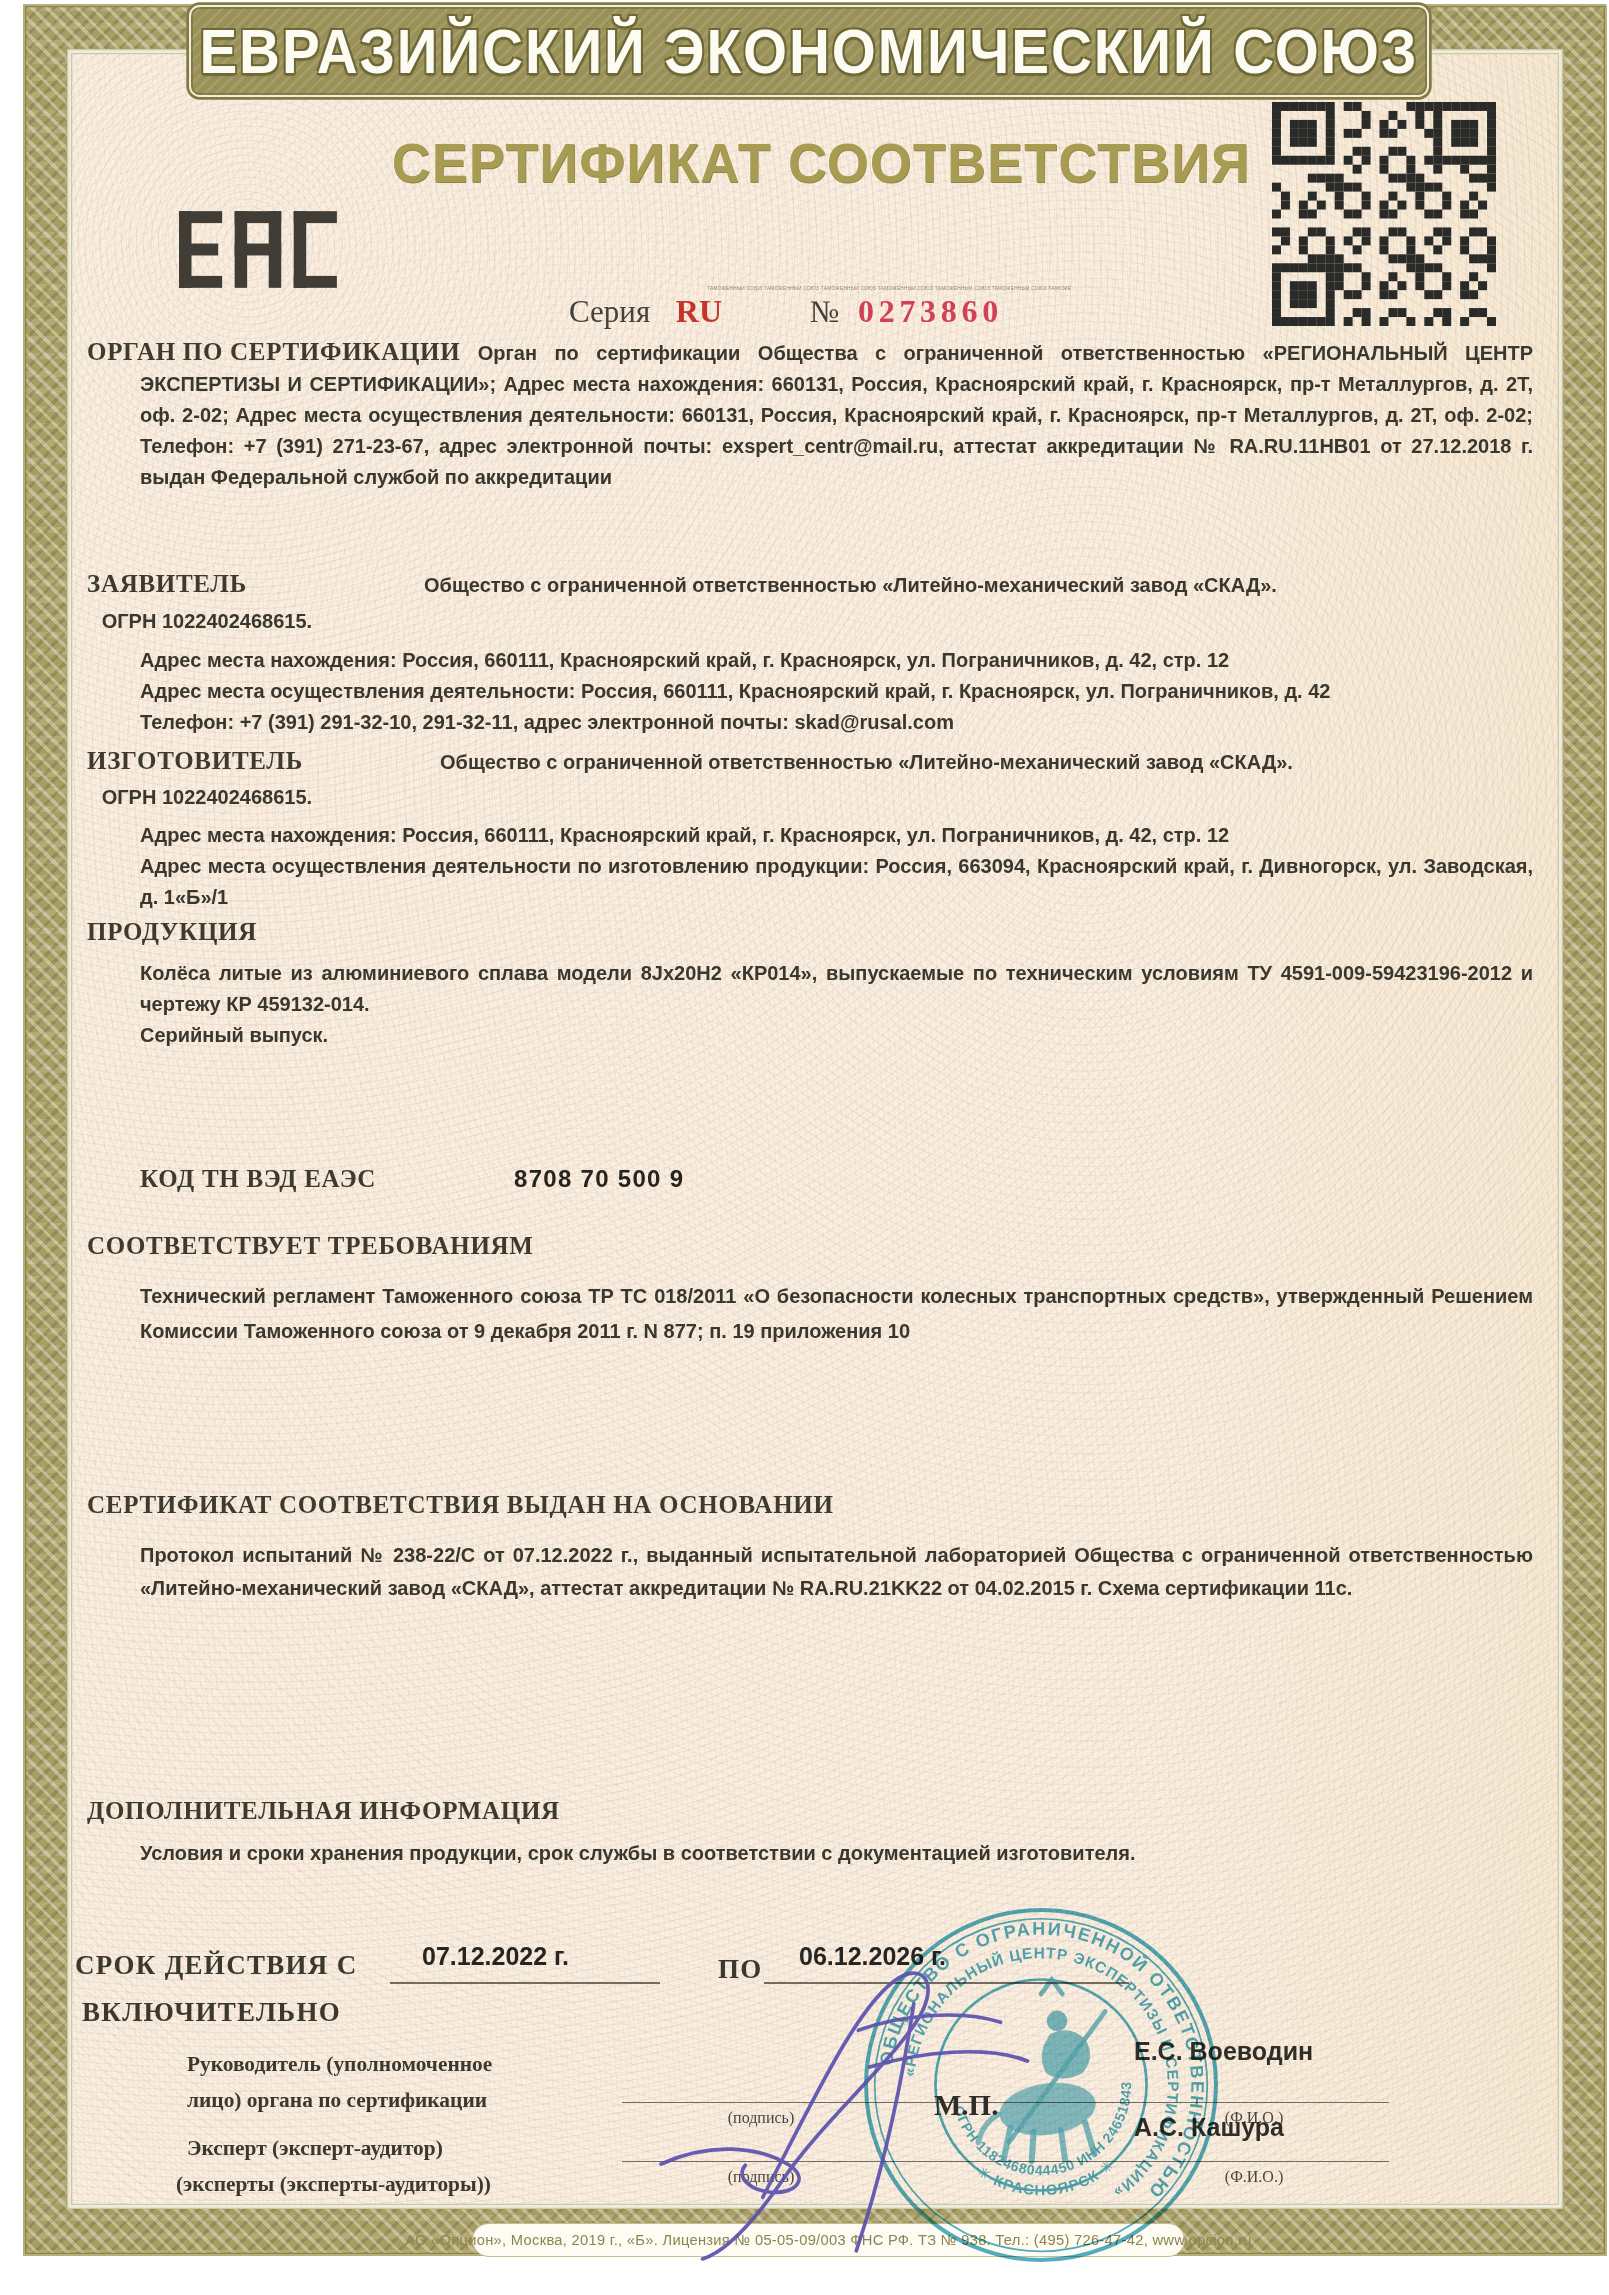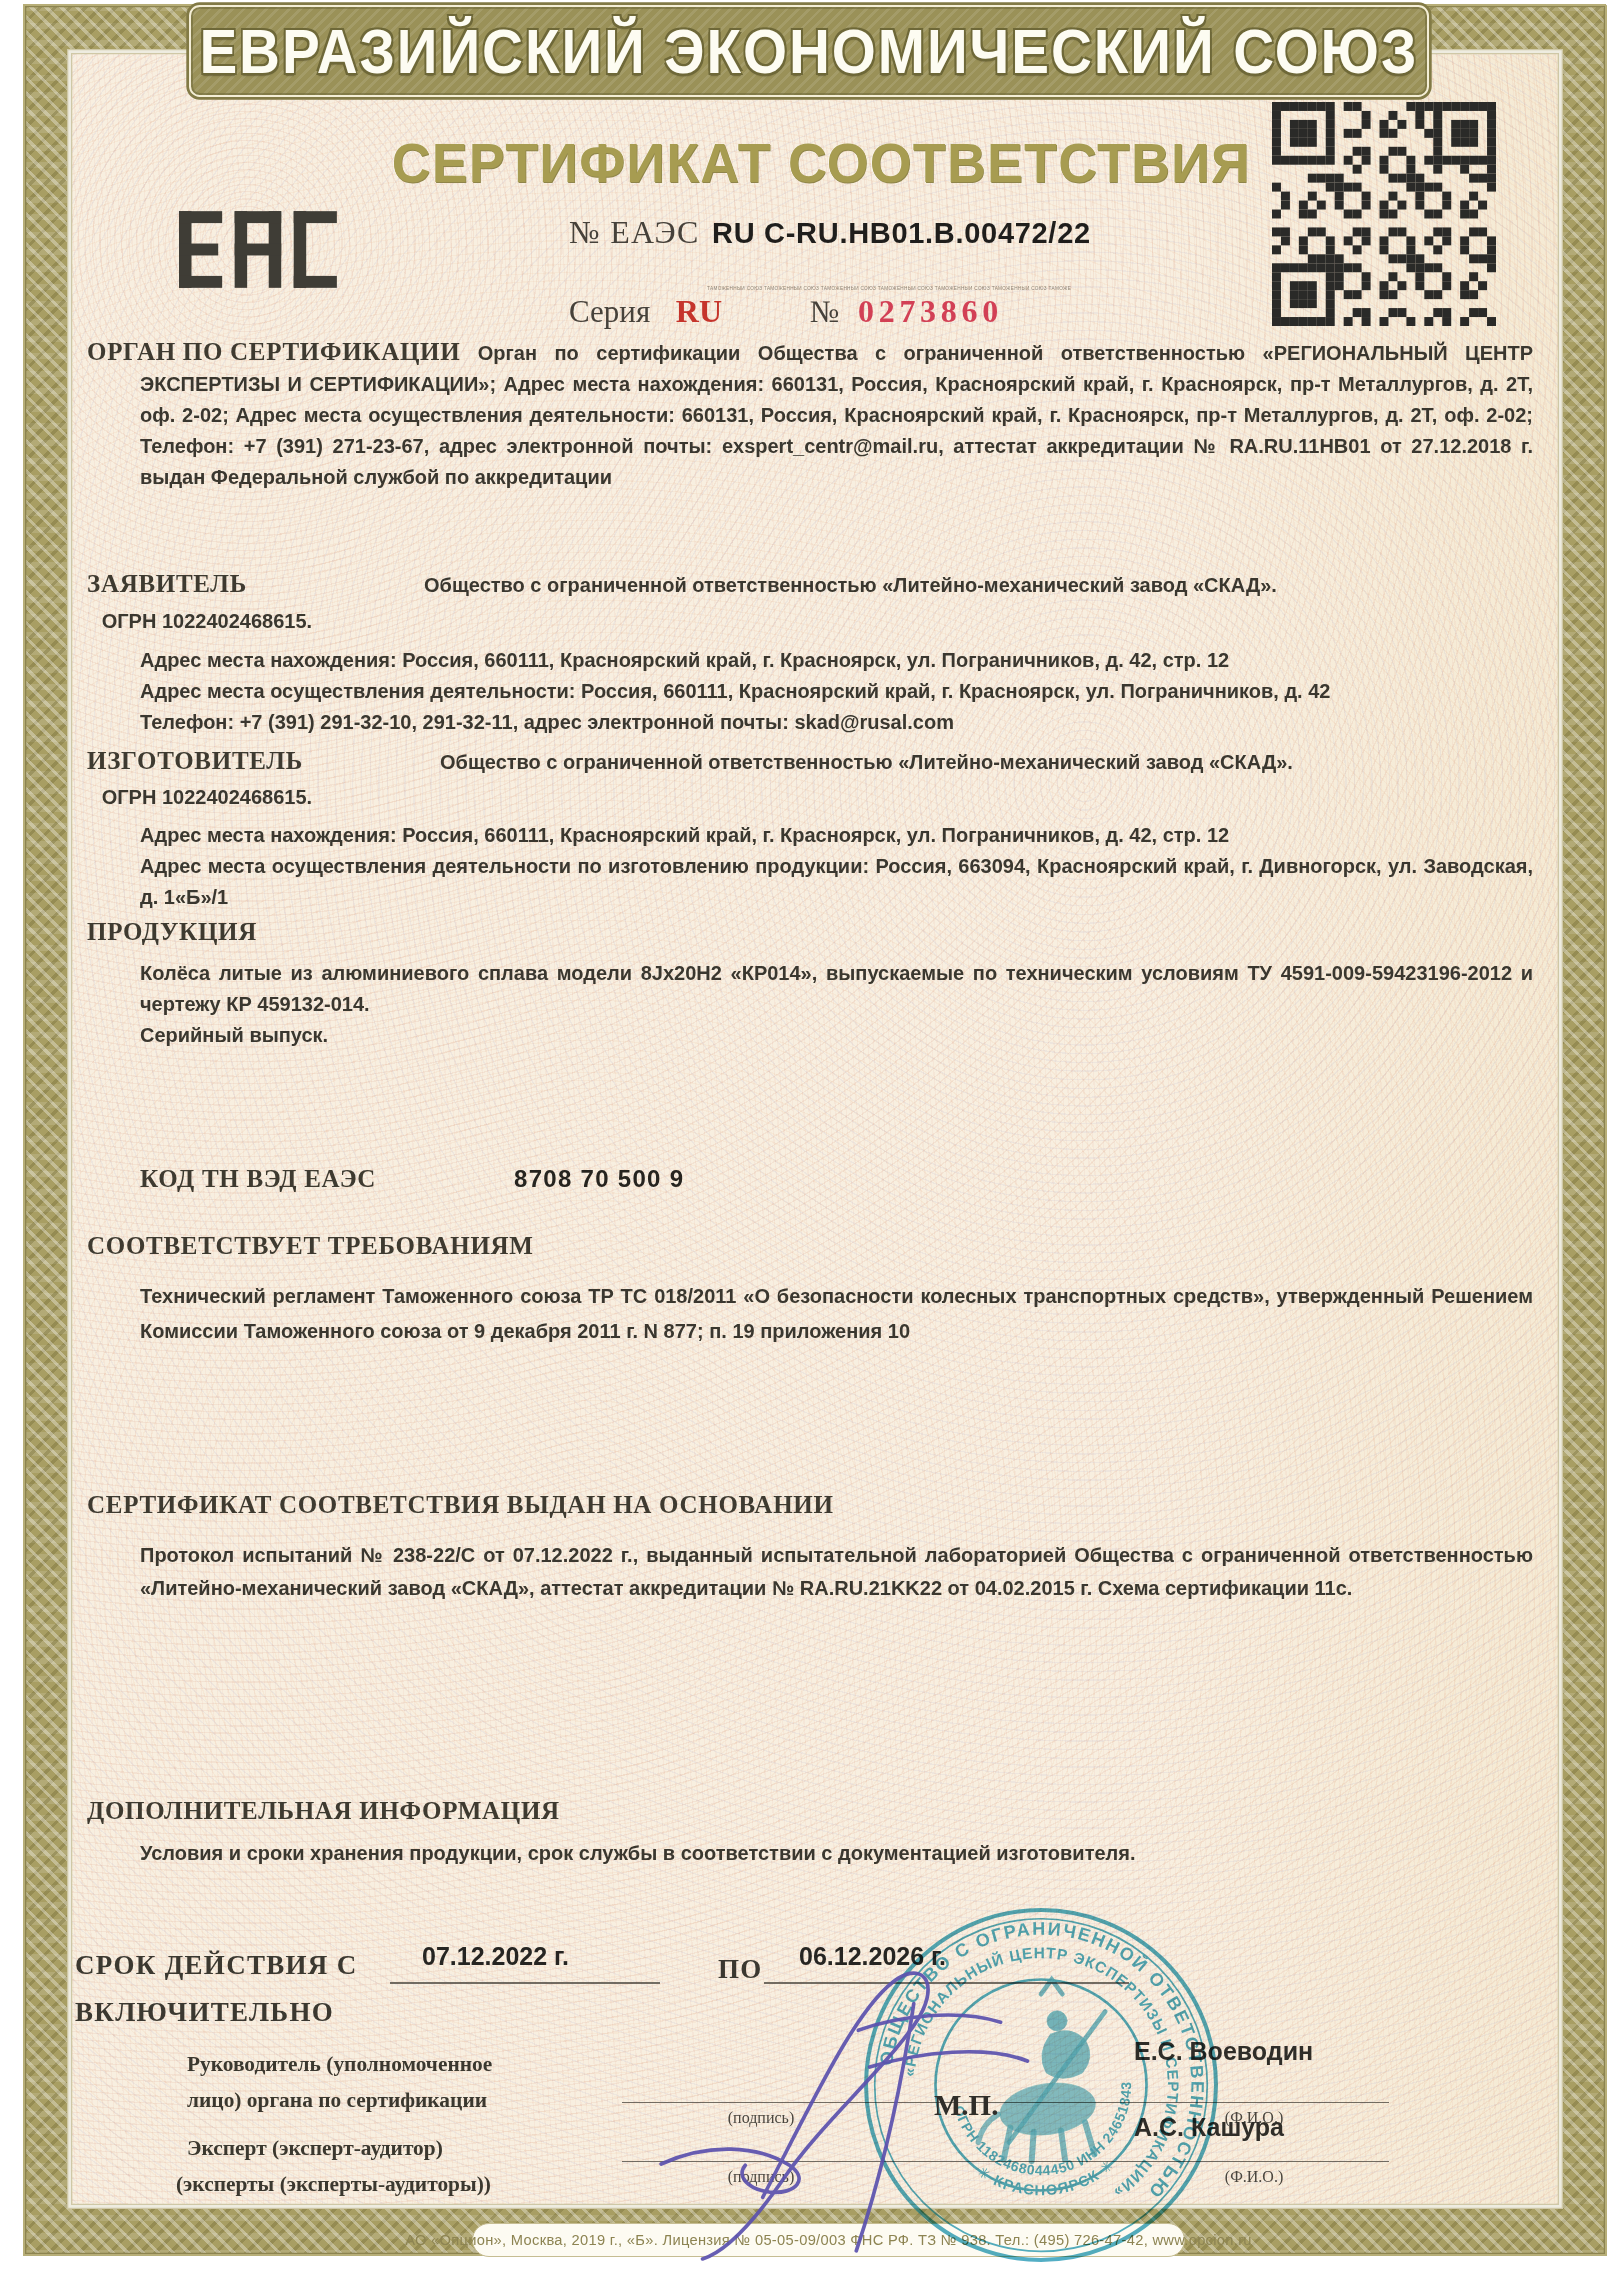--- a/index.html
+++ b/index.html
@@ -391,24 +391,20 @@
       <rect x="12" y="24" width="1" height="1" fill="#2a2a28"></rect>
       <rect x="15" y="24" width="1" height="1" fill="#2a2a28"></rect>
       <rect x="17" y="24" width="1" height="1" fill="#2a2a28"></rect>
       <rect x="19" y="24" width="1" height="1" fill="#2a2a28"></rect>
       <rect x="21" y="24" width="1" height="1" fill="#2a2a28"></rect>
       <rect x="24" y="24" width="1" height="1" fill="#2a2a28"></rect>
     </svg>
 
   <div class="doc-title">СЕРТИФИКАТ СООТВЕТСТВИЯ</div>
 
-  <div class="num-row">
-    <span class="num-label">№ ЕАЭС</span>
-    <span class="num-value">RU C-RU.HB01.B.00472/22</span>
-  </div>
   <div class="microline" id="microline">ТАМОЖЕННЫЙ СОЮЗ ТАМОЖЕННЫЙ СОЮЗ ТАМОЖЕННЫЙ СОЮЗ ТАМОЖЕННЫЙ СОЮЗ ТАМОЖЕННЫЙ СОЮЗ ТАМОЖЕННЫЙ СОЮЗ ТАМОЖЕННЫЙ СОЮЗ ТАМОЖЕННЫЙ СОЮЗ ТАМОЖЕННЫЙ СОЮЗ ТАМОЖЕННЫЙ СОЮЗ ТАМОЖЕННЫЙ СОЮЗ ТАМОЖЕННЫЙ СОЮЗ ТАМОЖЕННЫЙ СОЮЗ ТАМОЖЕННЫЙ СОЮЗ ТАМОЖЕННЫЙ СОЮЗ ТАМОЖЕННЫЙ СОЮЗ ТАМОЖЕННЫЙ СОЮЗ ТАМОЖЕННЫЙ СОЮЗ ТАМОЖЕННЫЙ СОЮЗ ТАМОЖЕННЫЙ СОЮЗ ТАМОЖЕННЫЙ СОЮЗ ТАМОЖЕННЫЙ СОЮЗ ТАМОЖЕННЫЙ СОЮЗ ТАМОЖЕННЫЙ СОЮЗ ТАМОЖЕННЫЙ СОЮЗ ТАМОЖЕННЫЙ СОЮЗ ТАМОЖЕННЫЙ СОЮЗ ТАМОЖЕННЫЙ СОЮЗ ТАМОЖЕННЫЙ СОЮЗ ТАМОЖЕННЫЙ СОЮЗ ТАМОЖЕННЫЙ СОЮЗ ТАМОЖЕННЫЙ СОЮЗ ТАМОЖЕННЫЙ СОЮЗ ТАМОЖЕННЫЙ СОЮЗ ТАМОЖЕННЫЙ СОЮЗ ТАМОЖЕННЫЙ СОЮЗ ТАМОЖЕННЫЙ СОЮЗ ТАМОЖЕННЫЙ СОЮЗ ТАМОЖЕННЫЙ СОЮЗ ТАМОЖЕННЫЙ СОЮЗ </div>
 
   <div class="series-row">
     <span class="series-label">Серия</span>
     <span class="series-value">RU</span>
     <span class="serial-label">№</span>
     <span class="serial-value">0273860</span>
   </div>
 
   <div class="sec" style="top:338px;">
@@ -454,21 +450,21 @@
     <div class="head-line" style="margin-bottom:13.4px;">ДОПОЛНИТЕЛЬНАЯ ИНФОРМАЦИЯ</div>
     <p class="plain" style="padding-left:53px;">Условия и сроки хранения продукции, срок службы в соответствии с документацией изготовителя.</p>
   </div>
 
   <div class="v-label" style="left:75px;top:1950px;">СРОК ДЕЙСТВИЯ С</div>
   <div class="v-date" style="left:422px;top:1942px;">07.12.2022 г.</div>
   <div class="u-line" style="left:390px;top:1982px;width:270px;"></div>
   <div class="v-label" style="left:718px;top:1954px;">ПО</div>
   <div class="v-date" style="left:799px;top:1942px;">06.12.2026 г.</div>
   <div class="u-line" style="left:764px;top:1982px;width:365px;"></div>
-  <div class="v-label" style="left:75px;top:1997px;text-align:center;">ВКЛЮЧИТЕЛЬНО</div>
+  <div class="v-label" style="left:82px;top:1997px;text-align:center;">ВКЛЮЧИТЕЛЬНО</div>
 
   <div class="role" style="left:187px;top:2052px;">Руководитель (уполномоченное</div>
   <div class="role" style="left:187px;top:2088px;">лицо) органа по сертификации</div>
   <div class="u-line" style="left:622px;top:2102px;width:767px;border-top-width:1.3px;"></div>
   <div class="caption" style="left:761px;top:2109px;">(подпись)</div>
   <div class="caption" style="left:1254px;top:2109px;">(Ф.И.О.)</div>
   <div class="mp" style="left:934px;top:2089px;">М.П.</div>
   <div class="person" style="left:1134px;top:2037px;">Е.С. Воеводин</div>
   <div class="person" style="left:1134px;top:2113px;">А.С. Кашура</div>
 

